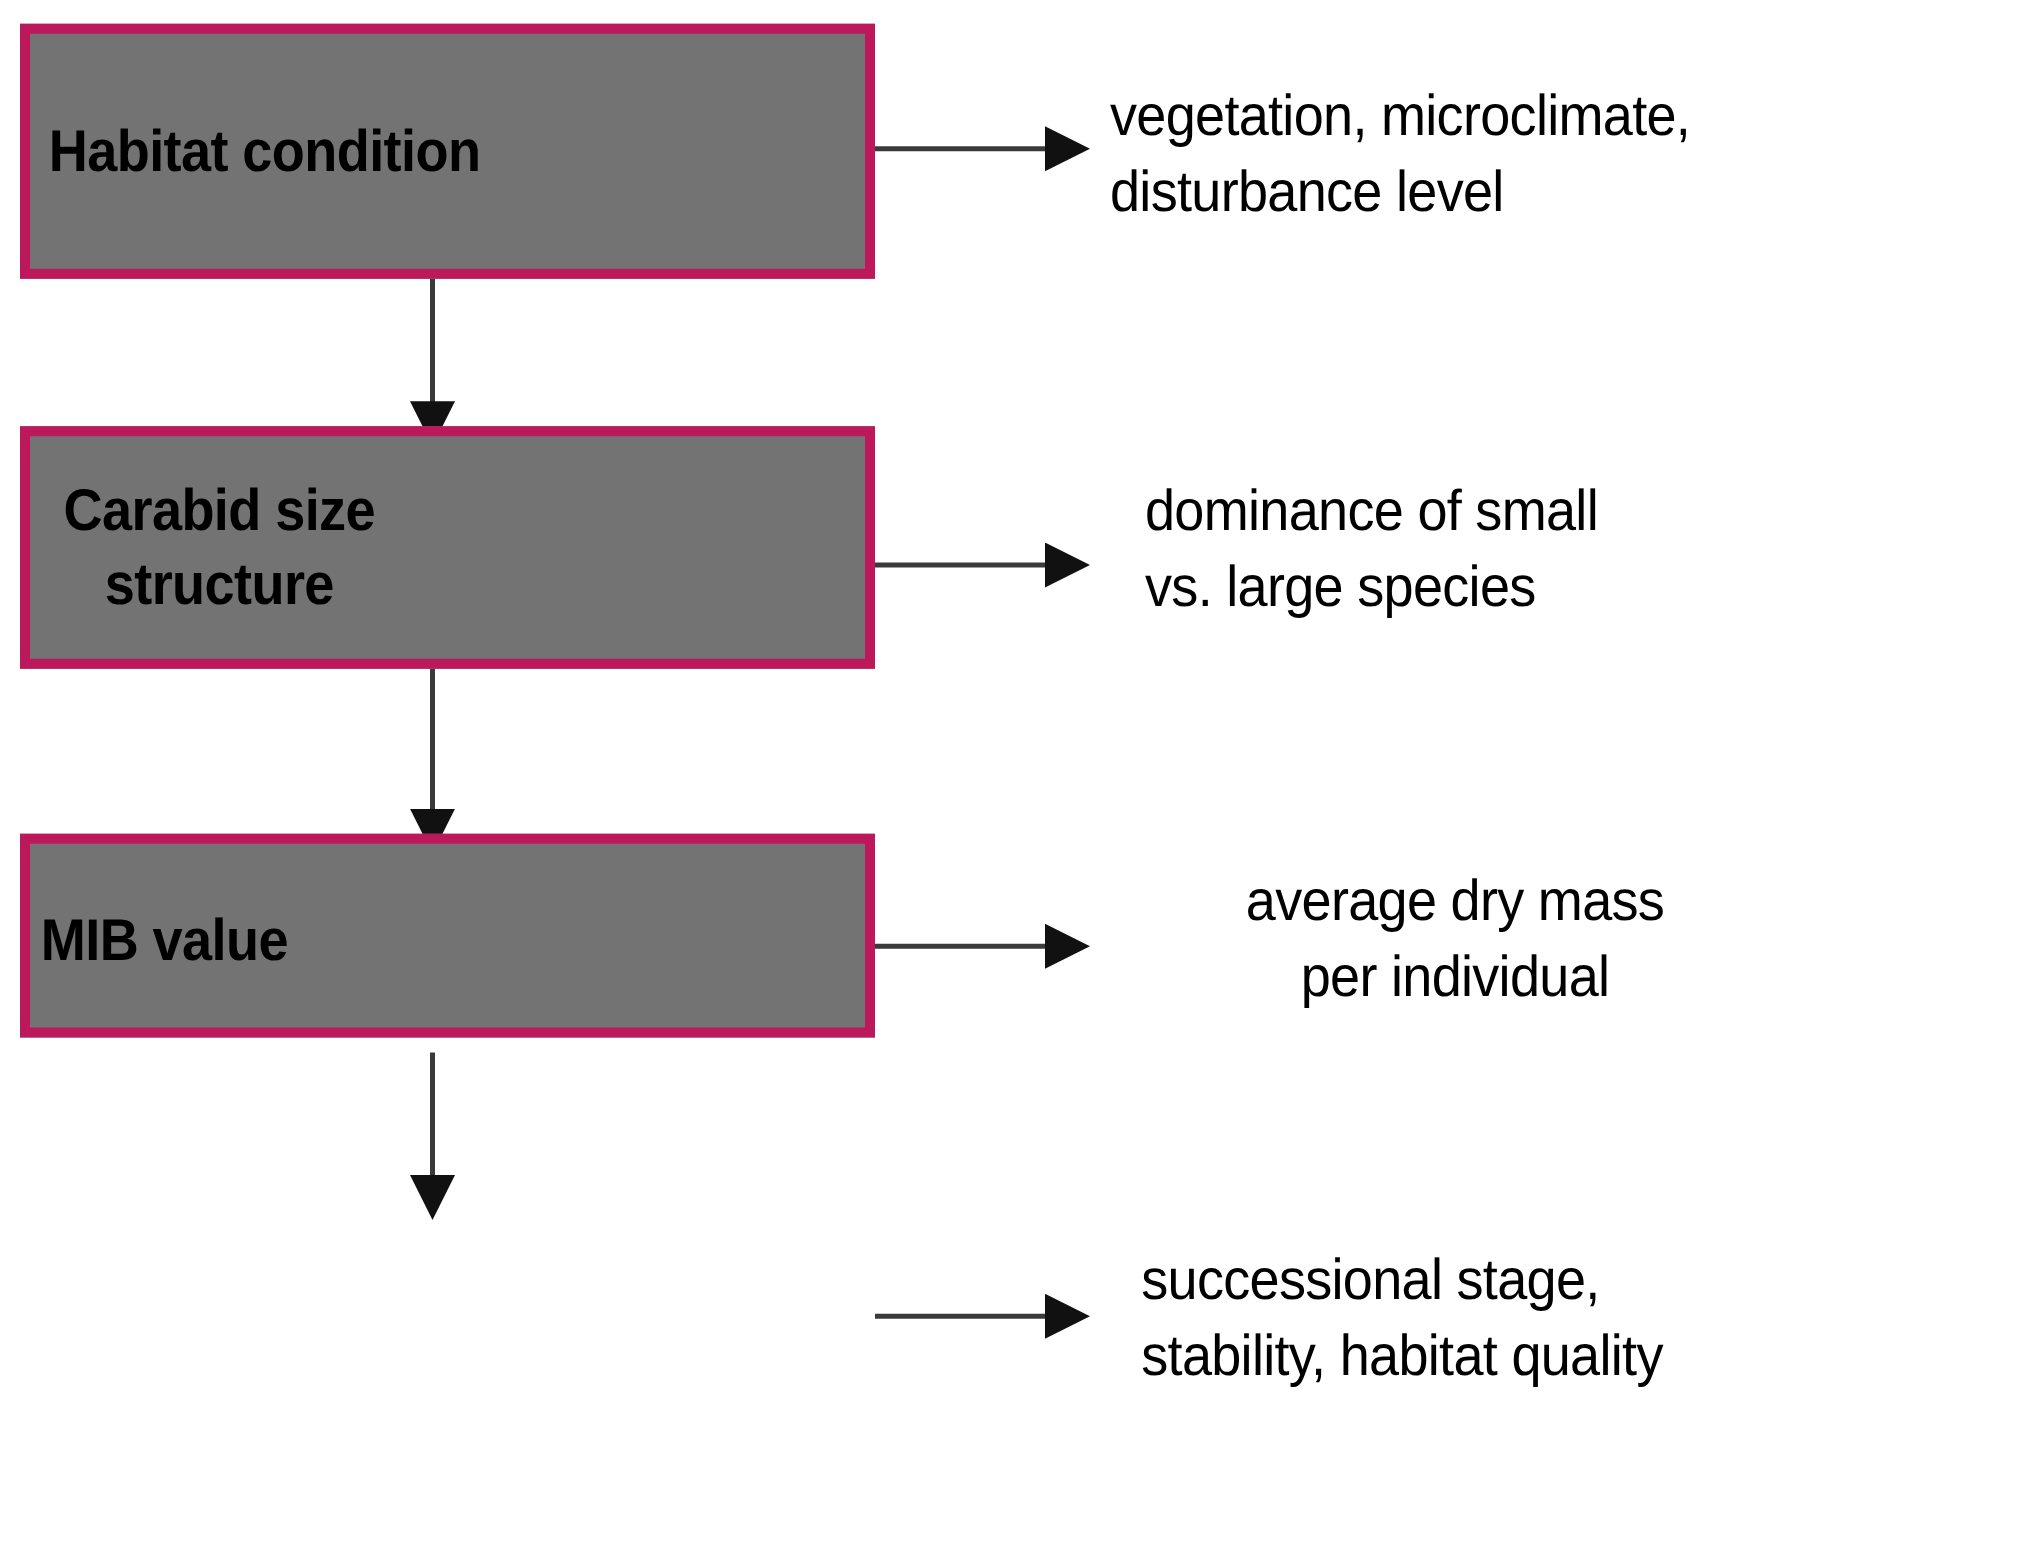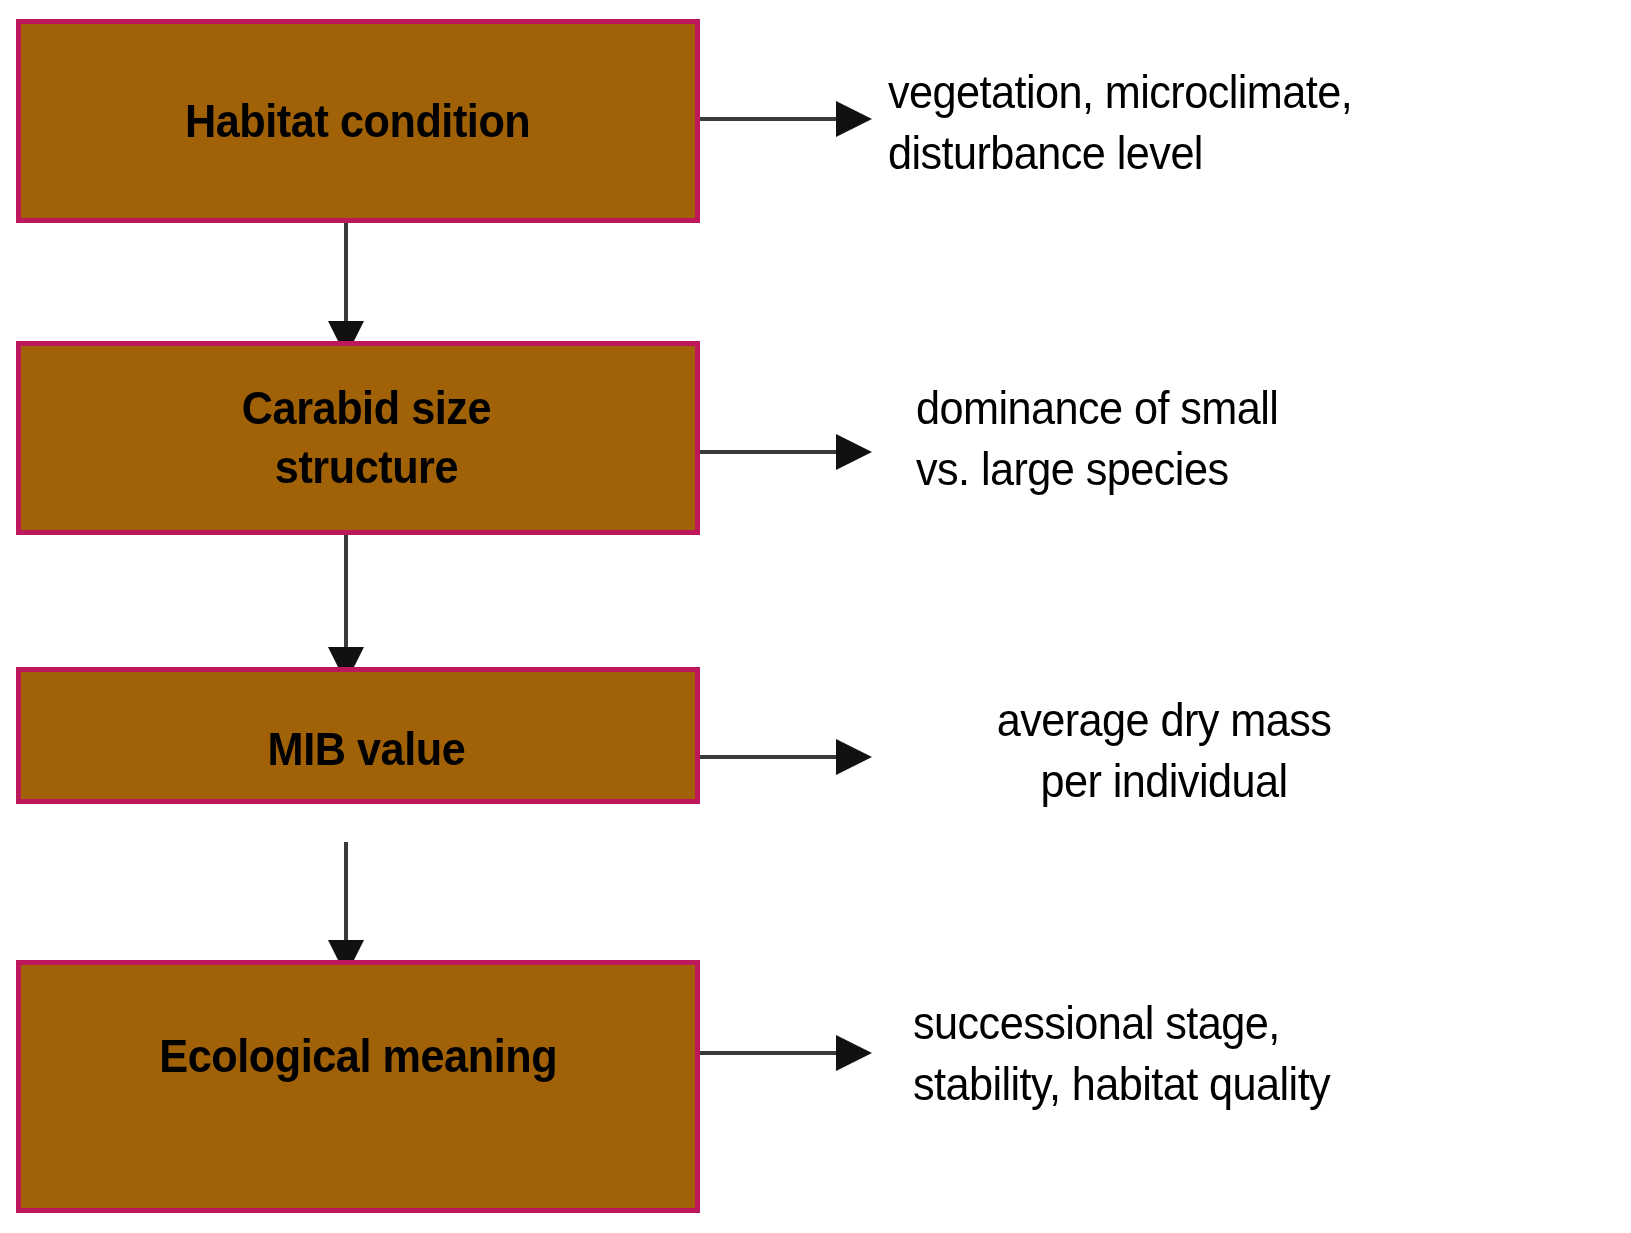--- a/index.html
+++ b/index.html
@@ -15,25 +15,24 @@
     width: 1631px;
     height: 1233px;
     background: #ffffff;
     overflow: hidden;
   }
 
   
   .flow-box {
     position: absolute;
     box-sizing: border-box;
-    border: 5px solid #be185d;
-    background: #a16207;
+    border: 8px solid #be185d;
+    background: #737373;
     display: flex;
     align-items: center;
-    justify-content: center;
   }
   .flow-box-label {
     font-weight: bold;
     color: #000000;
     text-align: center;
     line-height: 1.25;
     font-size: 47px;
     letter-spacing: -0.5px;
     white-space: pre-line;
     transform: scaleX(0.92);
@@ -92,27 +91,24 @@
 
   <div class="flow-box" style="left:16px; top:19px; width:684px; height:204px;">
     <span class="flow-box-label">Habitat condition</span>
   </div>
 
   <div class="flow-box" style="left:16px; top:341px; width:684px; height:194px;padding-left:16px;">
     <span class="flow-box-label">Carabid size
 structure</span>
   </div>
 
-  <div class="flow-box" style="left:16px; top:667px; width:684px; height:137px; align-items:flex-start; padding-top:48px;padding-left:16px;">
+  <div class="flow-box" style="left:16px; top:667px; width:684px; height:163px; align-items:flex-start; padding-top:48px;">
     <span class="flow-box-label">MIB value</span>
   </div>
 
-  <div class="flow-box" style="left:16px; top:960px; width:684px; height:253px; align-items:flex-start; padding-top:62px;">
-    <span class="flow-box-label">Ecological meaning</span>
-  </div>
 
   <div class="annotation" style="left:888px; top:62px; width:740px;">vegetation, microclimate,
 disturbance level</div>
 
   <div class="annotation" style="left:916px; top:378px; width:700px;">dominance of small
 vs. large species</div>
 
   <div class="annotation centered" style="left:914px; top:690px; width:500px;">average dry mass
 per individual</div>
 

